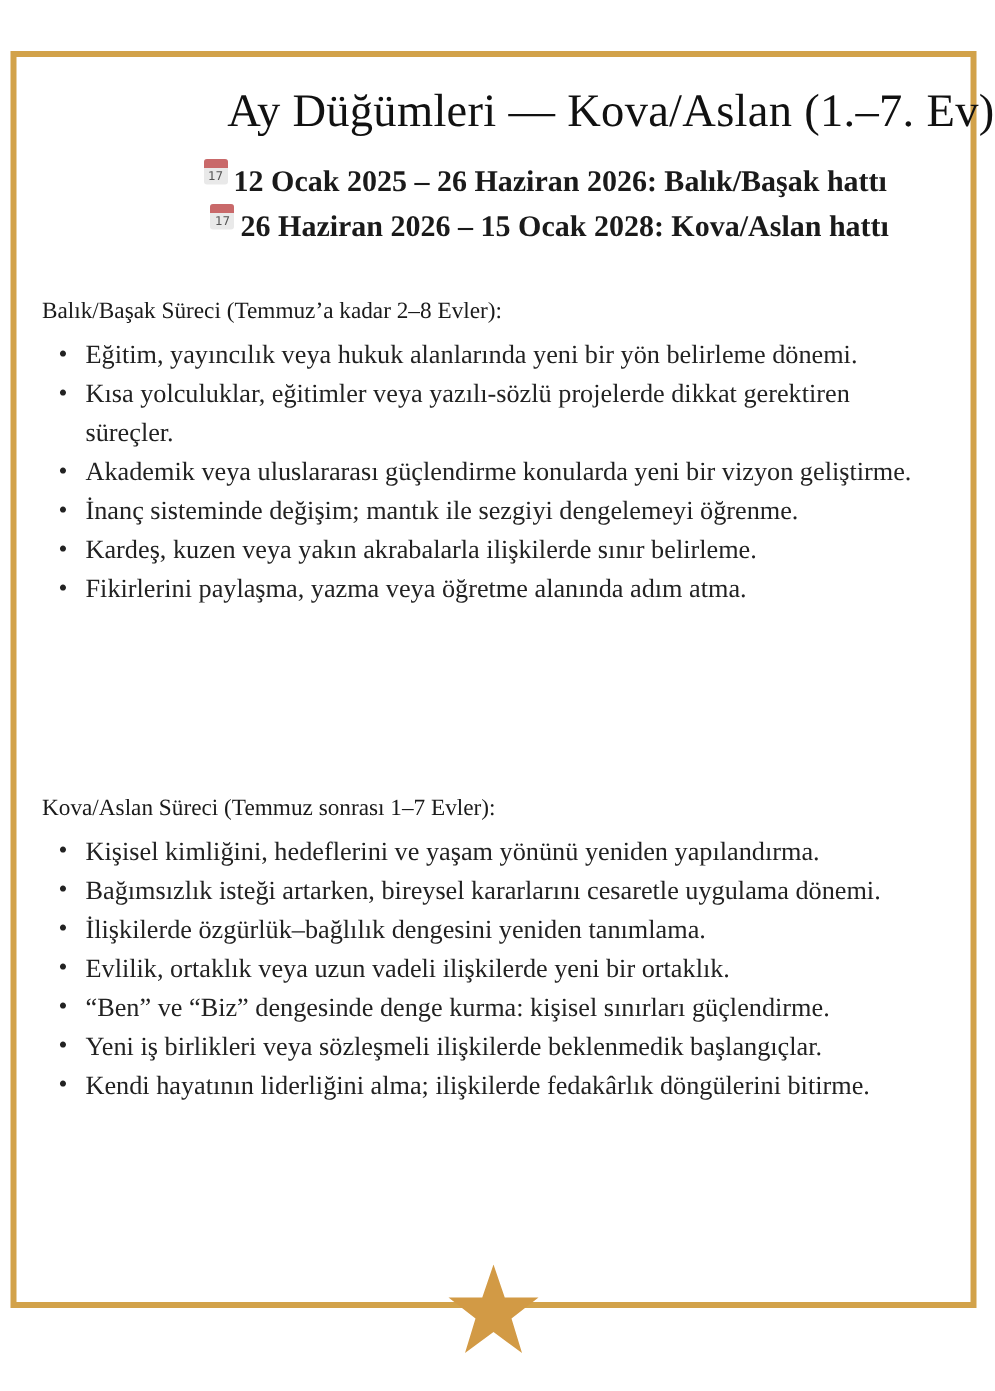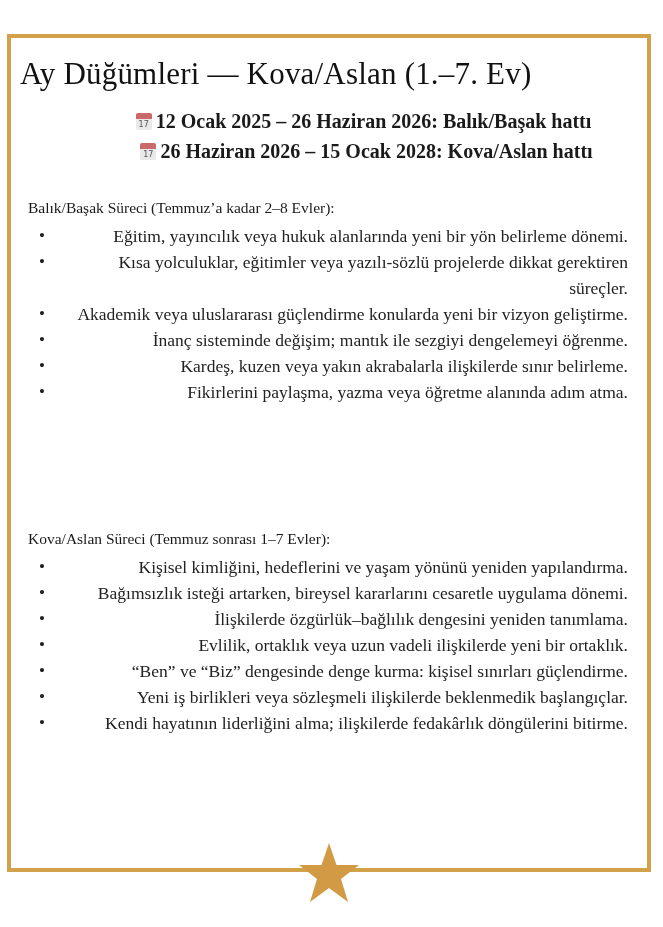--- a/index.html
+++ b/index.html
@@ -1,38 +1,38 @@
 <!DOCTYPE html>
 <html><head>
 <meta charset="utf-8">
 <style>
   html, body { margin:0; padding:0; background:#ffffff; }
   body { width:663px; height:927px; position:relative; overflow:hidden;
          font-family:"DejaVu Serif", "Liberation Serif", serif; color:#1c1c1c; }
   .frame { position:absolute; left:7px; top:34px; width:644px; height:838px;
            border:4px solid #d2a24a; box-sizing:border-box; }
-  .title { position:absolute; left:0; right:0; top:56px; text-align:left;
+  .title { position:absolute; left:0; right:0; top:56px; text-align:right;
            font-family:"Liberation Serif", serif; font-size:31px; font-weight:normal;
            letter-spacing:0.2px; color:#111; margin:0;padding-left:20px; }
   .dates { position:absolute; left:0; right:0; top:106px; text-align:center; }
   .date-line { font-family:"Liberation Serif", serif; font-size:20px; font-weight:bold;
                color:#1a1a1a; height:30px; line-height:30px; display:flex;
-               justify-content:center; align-items:center; }
+               justify-content:center; align-items:flex-start; }
   .date-line.l1 { padding-left:64px; }
   .date-line.l2 { padding-left:70px; }
   .cal { display:inline-block; width:16px; height:17px; margin-right:4px;
          position:relative; background:#e9e9e9; border-radius:2px; vertical-align:middle; }
   .cal::before { content:""; position:absolute; left:0; top:0; width:16px; height:6px;
                  background:#c9696a; border-radius:2px 2px 0 0; }
   .cal span { position:absolute; left:0; right:0; bottom:0; font-size:8px; line-height:10px;
               text-align:center; color:#555; font-family:"DejaVu Sans", sans-serif; font-weight:normal; }
   .section { position:absolute; left:28px; width:600px; }
   .section-title { font-family:"Liberation Serif", serif; font-size:15.5px; font-weight:normal;
                    color:#1a1a1a; margin:0 0 4px 0; height:22px; line-height:22px; }
-  ul { margin:0; padding:0; list-style:none;text-align:right; }
+  ul { margin:0; padding:0; list-style:none; }
   li { position:relative; padding-left:29px; font-family:"Liberation Serif", serif;
        font-size:17.5px; line-height:26px; color:#222; }
   li::before { content:"•"; position:absolute; left:11px; top:0; font-size:17px; color:#222; }
   .star { position:absolute; left:298px; top:843px; width:62px; height:60px; }
 </style>
 </head>
 <body>
 
 <div class="frame"></div>
 

